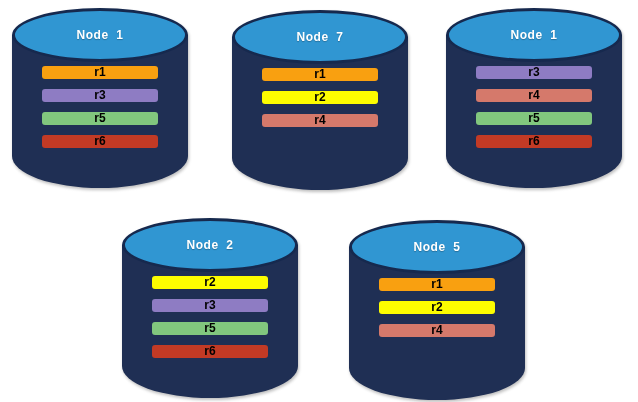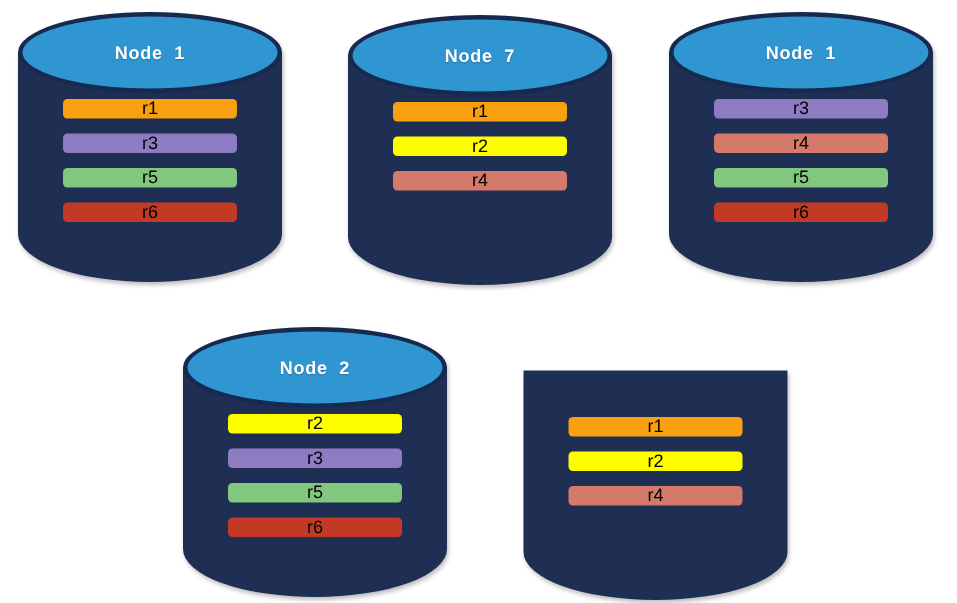--- a/index.html
+++ b/index.html
@@ -65,21 +65,21 @@
     z-index: 3;
   }
   .bar {
     height: 13px;
     margin-bottom: 10px;
     border-radius: 3px;
     display: flex;
     align-items: center;
     justify-content: center;
     color: var(--bar_text, #000000);
-    font-weight: normal;
+    font-weight: bold;
     font-size: 12px;
     line-height: 13px;
   }
   
   .pos-n1 { left: 12px;  top: 8px;   }
   .pos-n2 { left: 232px; top: 10px;  }
   .pos-n3 { left: 446px; top: 8px;   }
   .pos-n4 { left: 122px; top: 218px; }
   .pos-n5 { left: 349px; top: 220px; }
 </style>
@@ -134,20 +134,23 @@
     <div class="bars">
       <div class="bar" style="background: rgb(253, 253, 0);">r2</div>
       <div class="bar" style="background: rgb(142, 124, 195);">r3</div>
       <div class="bar" style="background: rgb(129, 199, 126);">r5</div>
       <div class="bar" style="background: rgb(194, 58, 37);">r6</div>
     </div>
   </div>
 
   <div class="cyl pos-n5">
     <div class="cyl-body"></div>
+    <div class="cyl-top">
+      <span class="cyl-title">Node  5</span>
+    </div>
     <div class="bars">
       <div class="bar" style="background: rgb(249, 160, 16);">r1</div>
       <div class="bar" style="background: rgb(253, 253, 0);">r2</div>
       <div class="bar" style="background: rgb(213, 121, 107);">r4</div>
     </div>
   </div>
 
 </div>
 
 </body></html>

